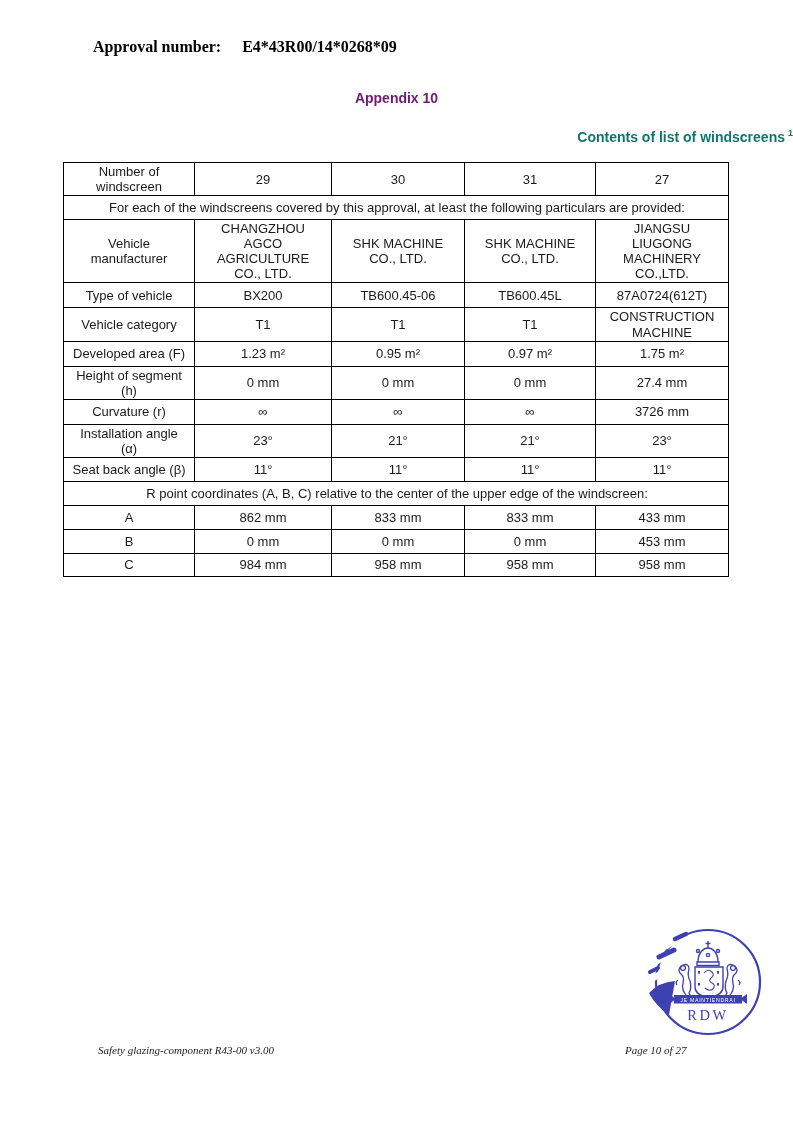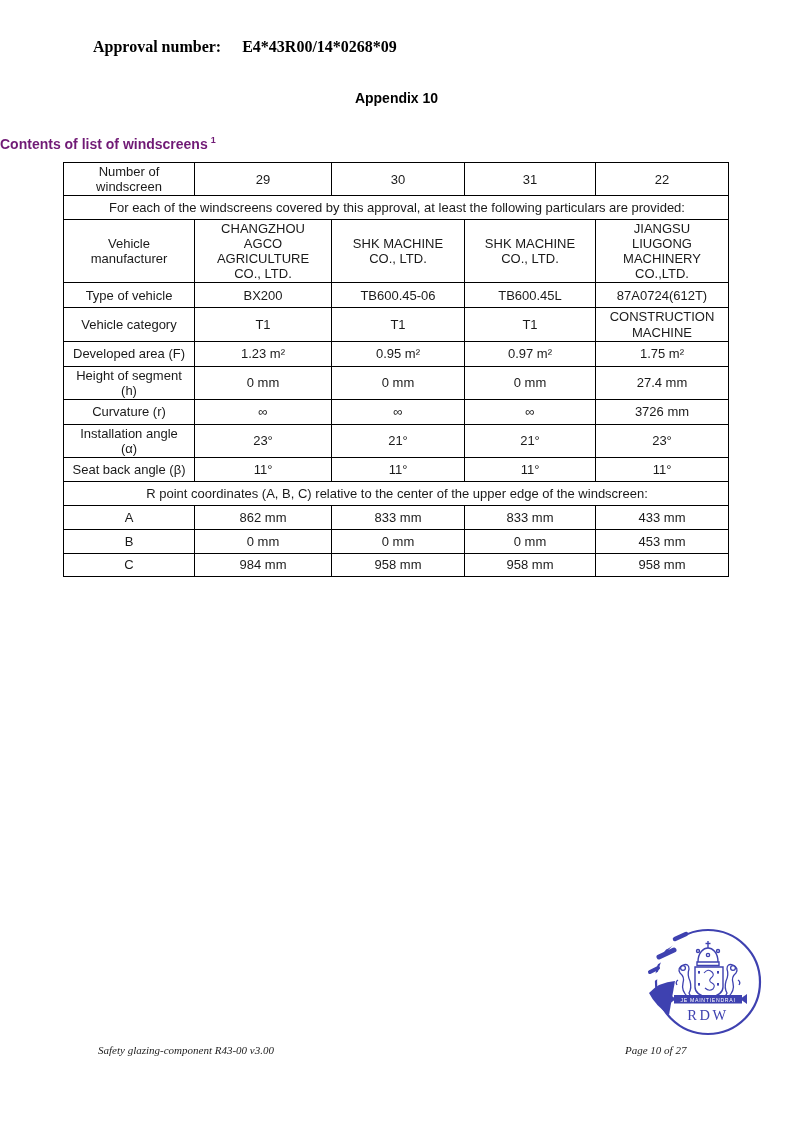--- a/index.html
+++ b/index.html
@@ -11,25 +11,25 @@
     font-family: "Liberation Sans", "DejaVu Sans", sans-serif;
   }
   .approval {
     position: absolute; left: 93px; top: 38px;
     font-family: "Liberation Serif", "DejaVu Serif", serif;
     font-weight: bold; font-size: 16px; color: #000;
   }
   .approval .num { margin-left: 21px; }
   .title-appendix {
     position: absolute; left: 0; top: 90px; width: 100%;
-    text-align: center; font-weight: bold; font-size: 14px; color: #000000;
+    text-align: center; font-weight: bold; font-size: 14px; color: #701a75;
   }
   .title-sub {
-    position: absolute; left: 0; top: 135px; width: 100%;
-    text-align: left; font-weight: bold; font-size: 14px; color: #701a75;
+    position: absolute; left: 0; top: 128px; width: 100%;
+    text-align: right; font-weight: bold; font-size: 14px; color: #0f766e;
   }
   .title-sub sup { font-size: 9px; margin-left: 3px; }
   table.ws {
     position: absolute; left: 63px; top: 162px; width: 665px;
     border-collapse: collapse; table-layout: fixed;
     font-size: 13px; color: #1a1a1a;
   }
   table.ws td {
     border: 1px solid #000; text-align: center; vertical-align: middle;
     white-space: pre-line; line-height: 1.16; padding: 1px 3px;
@@ -69,21 +69,21 @@
         <col style="width:131px">
         <col style="width:133px">
     </colgroup>
     <tbody>
       <tr style="height:32px">
         <td>Number of
 windscreen</td>
         <td>29</td>
         <td>30</td>
         <td>31</td>
-        <td>22</td>
+        <td>27</td>
       </tr>
       <tr style="height:24px">
         <td class="note" colspan="5">For each of the windscreens covered by this approval, at least the following particulars are provided:</td>
       </tr>
       <tr style="height:62px">
         <td>Vehicle
 manufacturer</td>
         <td>CHANGZHOU
 AGCO
 AGRICULTURE

